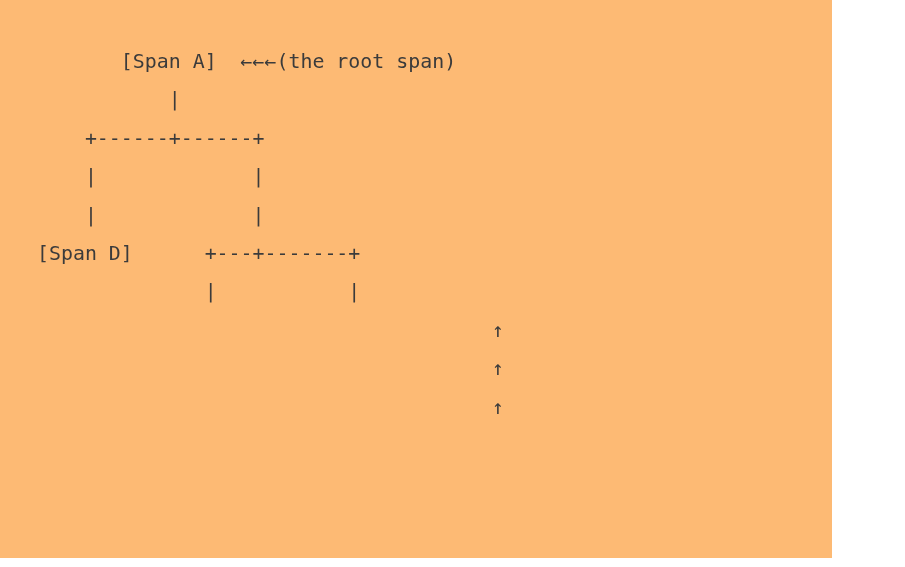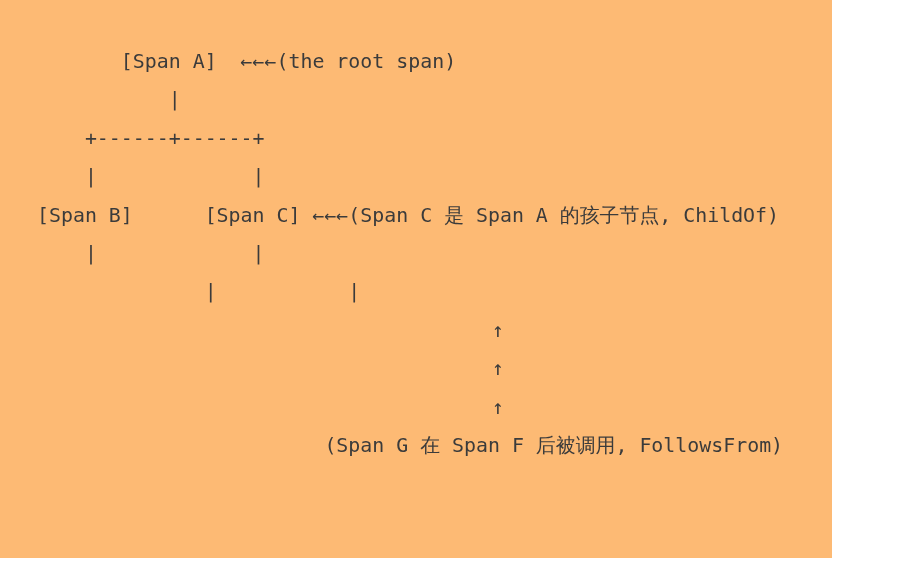--- a/index.html
+++ b/index.html
@@ -38,21 +38,20 @@
 </style>
 </head>
 <body>
 
 <div class="code-panel">
   <div class="ascii-diagram">
     <div class="diagram-line">        [Span A]  ←←←(the root span)</div>
     <div class="diagram-line">            |</div>
     <div class="diagram-line">     +------+------+</div>
     <div class="diagram-line">     |             |</div>
-    <div class="diagram-line"> [Span B]      [Span C] ←←←(Span C 是 Span A 的孩子节点, ChildOf)</div>
     <div class="diagram-line">     |             |</div>
+    <div class="diagram-line"> [Span D]      +---+-------+</div>
     <div class="diagram-line">               |           |</div>
     <div class="diagram-line">                                       ↑</div>
     <div class="diagram-line">                                       ↑</div>
     <div class="diagram-line">                                       ↑</div>
-    <div class="diagram-line">                         (Span G 在 Span F 后被调用, FollowsFrom)</div>
   </div>
 </div>
 
 </body></html>

